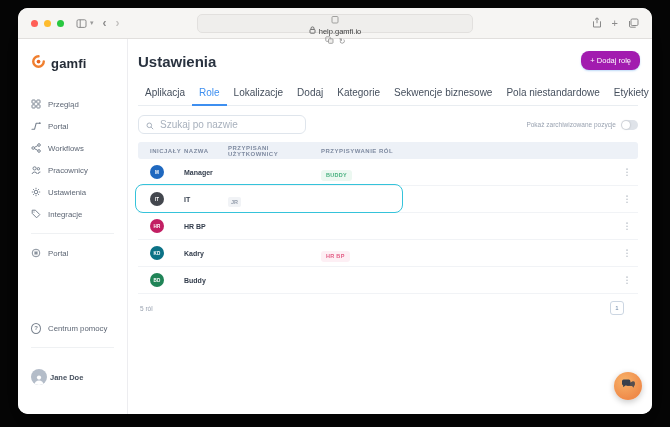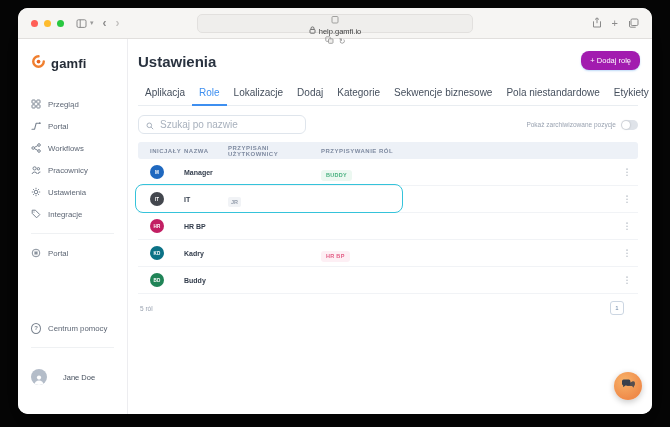--- a/index.html
+++ b/index.html
@@ -38,21 +38,21 @@
   .logo-text{font-size:13px;font-weight:bold;color:#252c37;letter-spacing:.2px;}
   .nav{margin-top:20px;}
   .nav-item{display:flex;align-items:center;gap:7px;height:22px;padding:0 13px;cursor:pointer;}
   .nav-label{font-size:7.8px;color:#5d6674;}
   .nav-icon{width:10px;height:10px;flex:0 0 auto;display:flex;align-items:center;justify-content:center;}
   .nav-icon svg{display:block;}
   .q-circle{width:9px;height:9px;border:1px solid #7b8490;border-radius:50%;color:#7b8490;
     font-size:6px;display:flex;align-items:center;justify-content:center;font-weight:bold;}
   .side-div{height:1px;background:#eff1f3;margin:8px 13px;}
   .spacer{flex:1;}
-  .user-row{display:flex;align-items:center;gap:16px;padding:0 13px;height:22px;margin-top:10px;}
+  .user-row{display:flex;align-items:center;gap:3px;padding:0 13px;height:22px;margin-top:10px;font-weight:bold;}
   .user-avatar{width:16px;height:16px;border-radius:50%;background:#b4bdc9;display:flex;
     align-items:flex-end;justify-content:center;overflow:hidden;}
   .user-name{font-size:7.5px;color:#454f5d;}
   
   .content{flex:1;position:relative;padding:14px 14px 0 10px;box-sizing:border-box;min-width:0;}
   .page-title{font-size:15px;font-weight:bold;color:#2a3340;}
   .add-btn{position:absolute;top:12px;right:12px;background:#a21caf;border:none;color:#fff;
     font-size:7.5px;font-family:inherit;padding:5px 9px;border-radius:8px;cursor:pointer;
     display:flex;align-items:center;gap:3px;box-shadow:0 1px 2px rgba(70,149,231,.35);}
   .tabs{display:flex;margin-top:12px;border-bottom:1px solid #e9edf1;}

